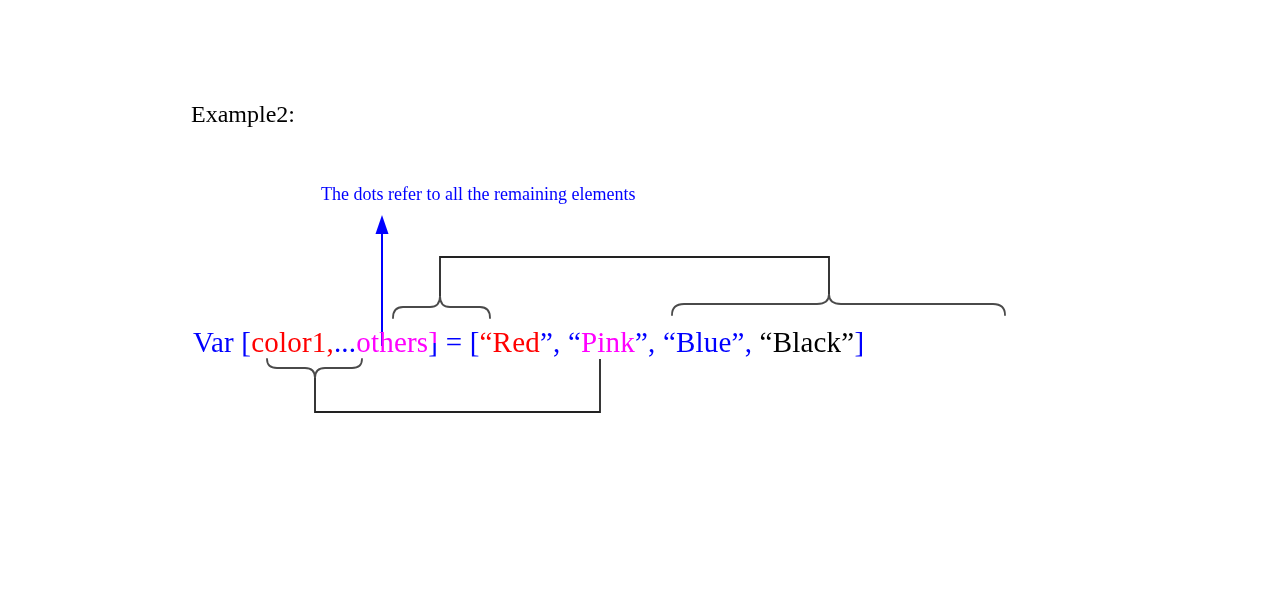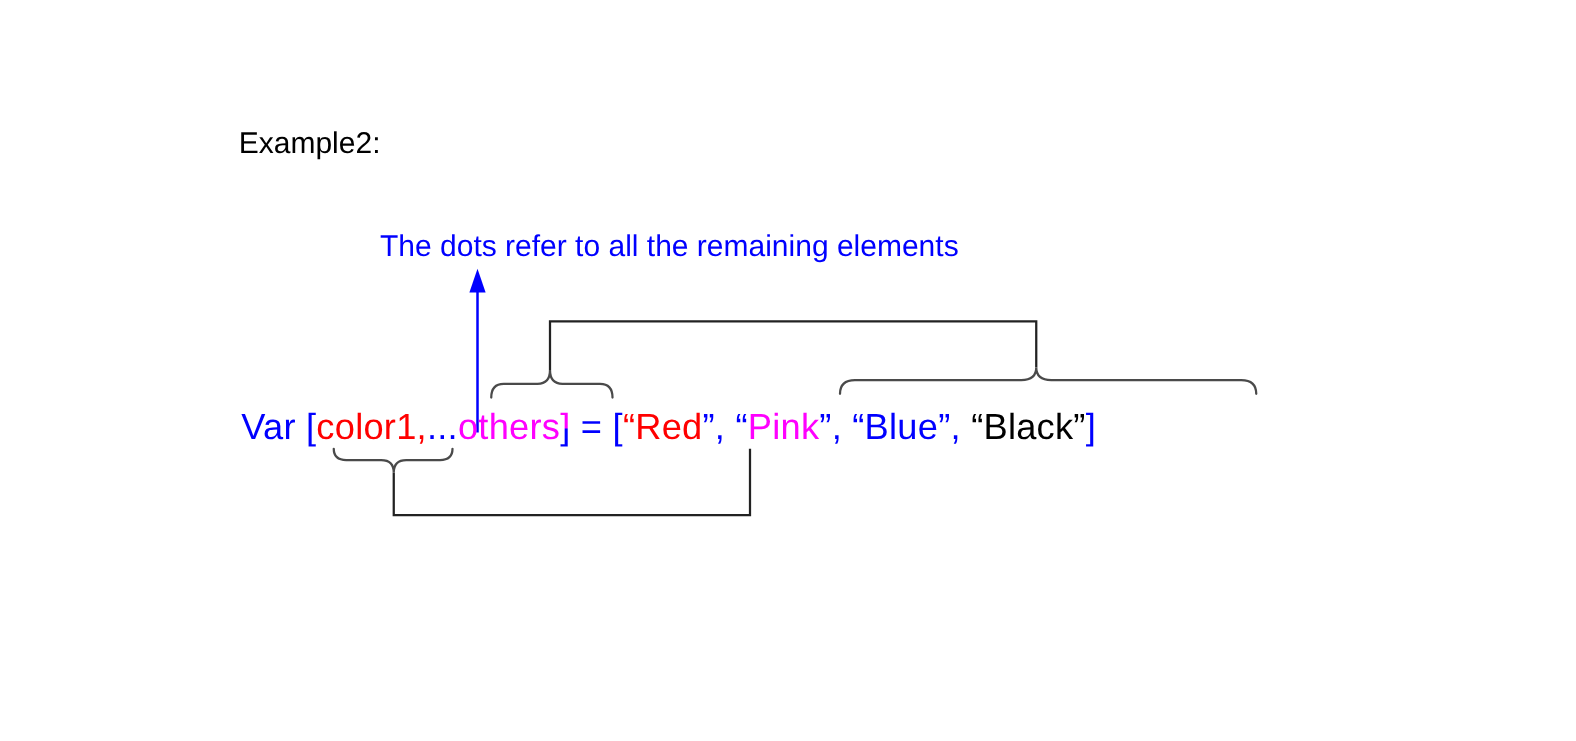--- a/index.html
+++ b/index.html
@@ -6,35 +6,35 @@
     margin: 0;
     padding: 0;
     background: #ffffff;
   }
   #canvas {
     position: relative;
     width: 1065px;
     height: 593px;
     background: #ffffff;
     overflow: hidden;
-    font-family: Liberation Sans, sans-serif;
+    font-family: Liberation Serif, serif;
   }
   .heading {
     position: absolute;
     left: 191px;
     top: 101px;
     font-size: 24px;
     color: #000000;
     white-space: pre;
   }
   .annotation {
     position: absolute;
-    left: 304px;
+    left: 321px;
     top: 184px;
-    font-size: 24px;
+    font-size: 18px;
     white-space: pre;
   }
   .code-line {
     position: absolute;
     left: 193px;
     top: 326px;
     font-size: 29px;
     white-space: pre;
     letter-spacing: 0.2px;
   }

